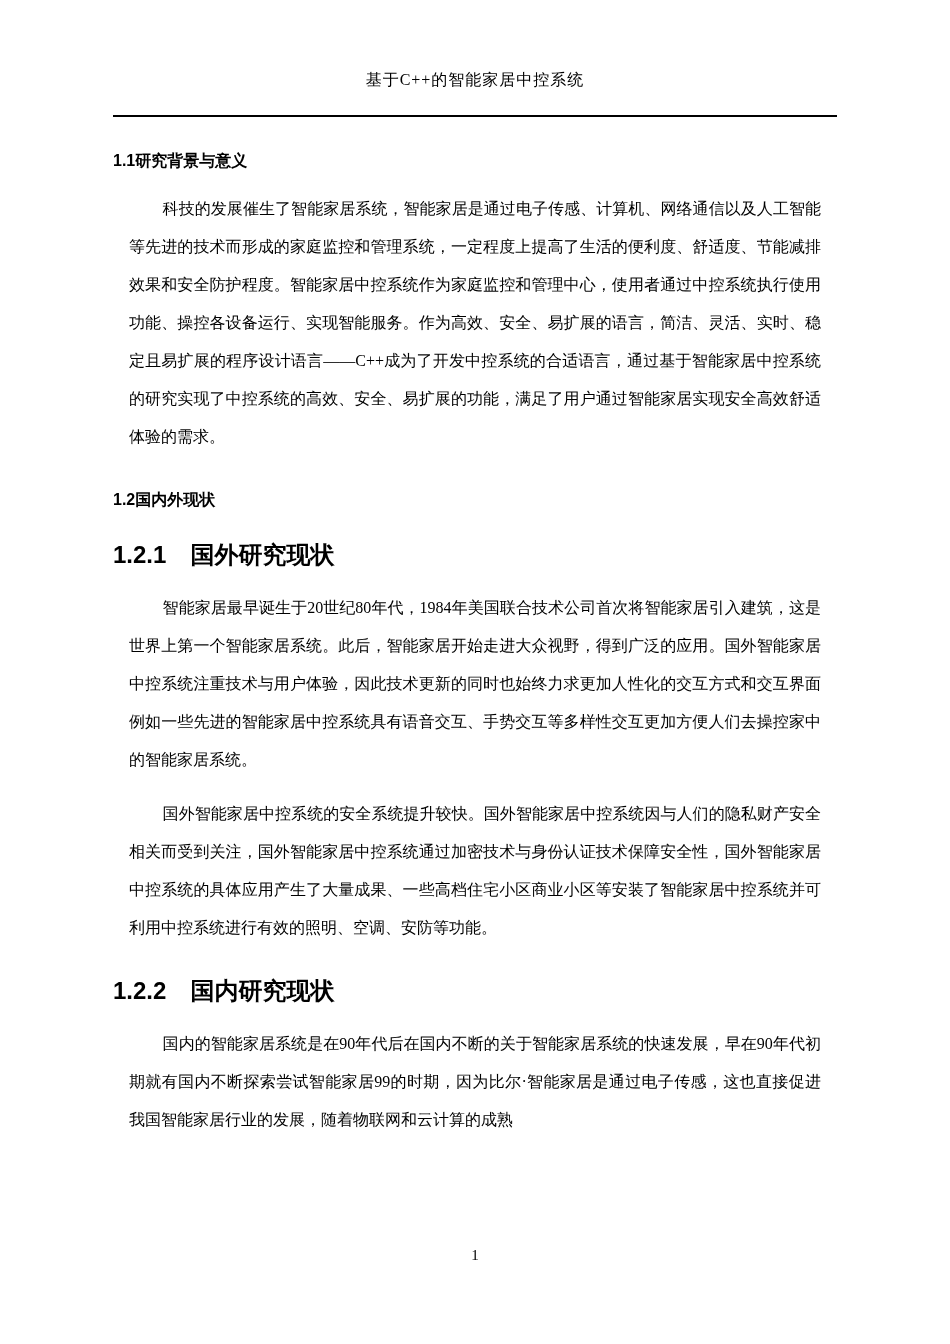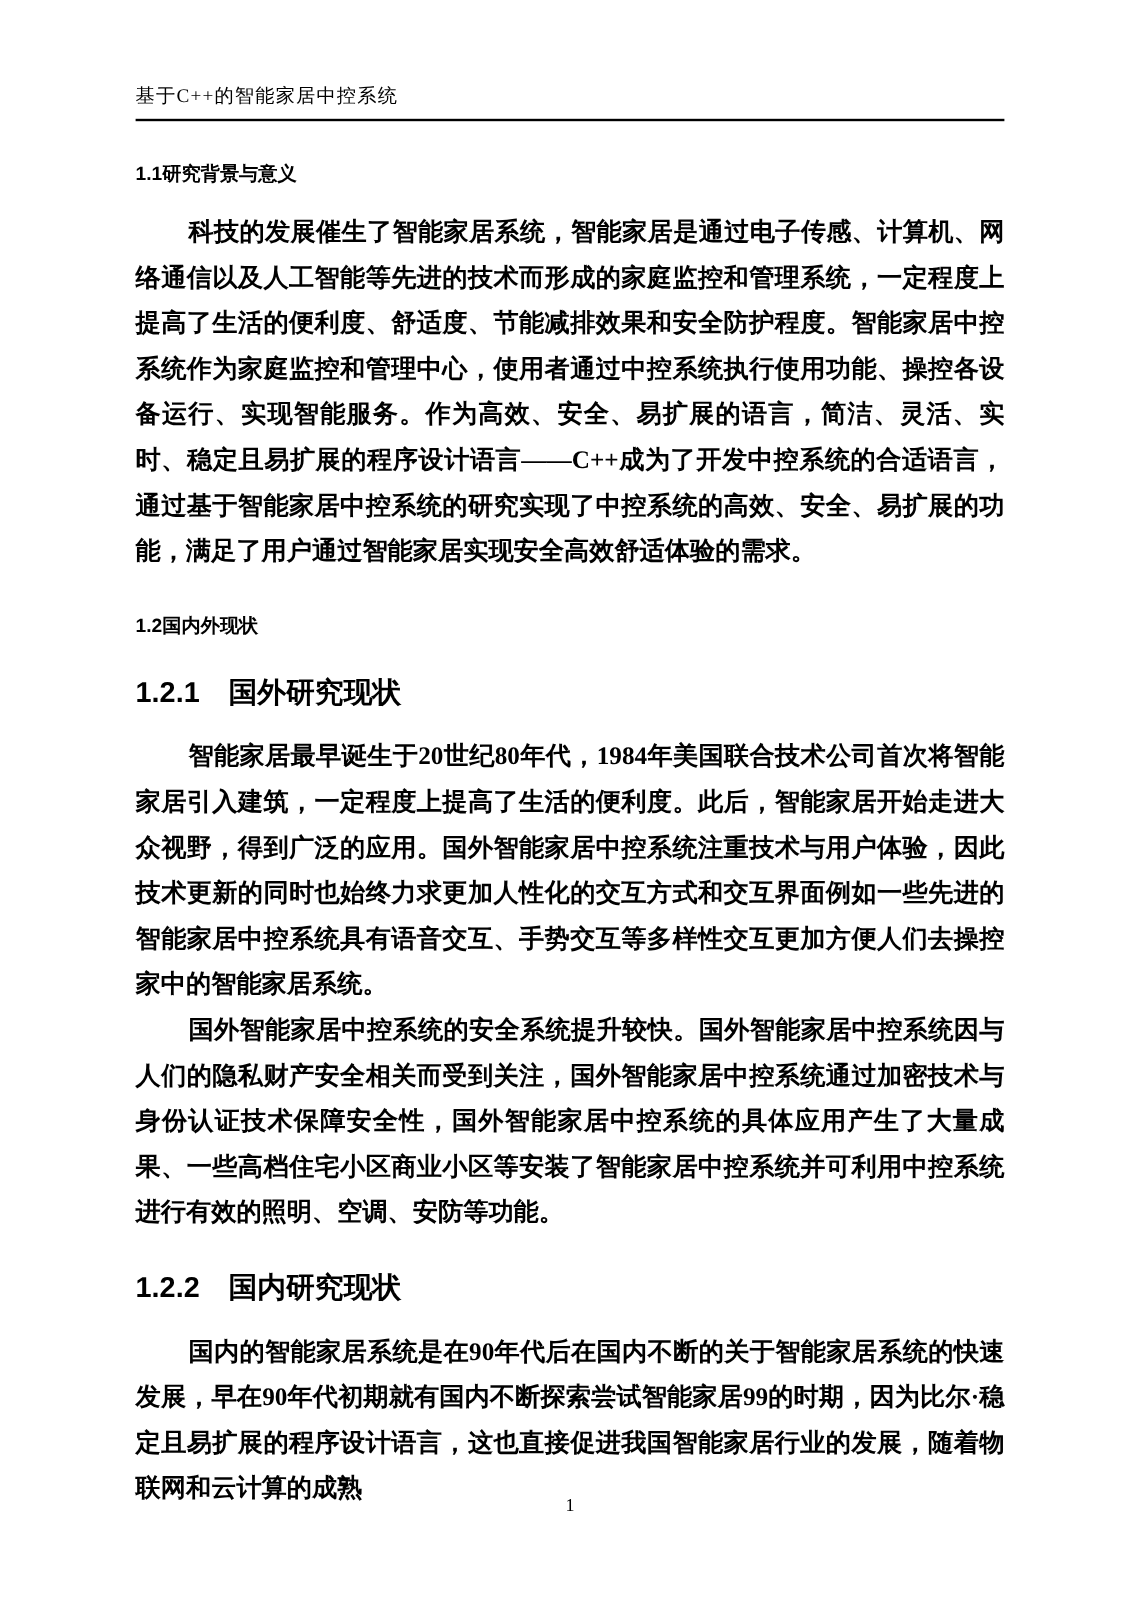--- a/index.html
+++ b/index.html
@@ -14,23 +14,23 @@
     padding: 0 113px;
     margin: 0 auto;
     background: #ffffff;
     color: #000000;
     font-family: "Liberation Serif", "DejaVu Serif", serif;
     position: relative;
     overflow: hidden;
   }
   .doc-header {
     padding-top: 70px;
-    padding-bottom: 8px;
+    padding-bottom: 24px;
     border-bottom: 2px solid #000000;
-    text-align: left;
+    text-align: center;
     font-size: 16px;
     letter-spacing: 1px;
   }
   .chapter-title {
     margin: 36px 0 0 0;
     text-align: center;
     font-size: 28px;
     font-weight: bold;
     font-family: "Liberation Sans", "DejaVu Sans", sans-serif;
     letter-spacing: 3px;
@@ -44,26 +44,25 @@
   .subsection-heading {
     margin: 28px 0 0 0;
     font-size: 24px;
     font-weight: bold;
     font-family: "Liberation Sans", "DejaVu Sans", sans-serif;
   }
   .para-group {
     margin-top: 18px;
   }
   .para-group p {
-    margin: 0;
-    font-size: 21px;
+    margin: 16px;
+    font-size: 16px;
     line-height: 38px;
     text-align: justify;
     text-indent: 2.1em;
-    font-weight: bold;
   }
   .page-number {
     position: absolute;
     left: 0;
     right: 0;
     bottom: 80px;
     text-align: center;
     font-size: 15px;
   }
 </style>
@@ -81,25 +80,25 @@
 
   <div class="para-group">
     <p>科技的发展催生了智能家居系统，智能家居是通过电子传感、计算机、网络通信以及人工智能等先进的技术而形成的家庭监控和管理系统，一定程度上提高了生活的便利度、舒适度、节能减排效果和安全防护程度。智能家居中控系统作为家庭监控和管理中心，使用者通过中控系统执行使用功能、操控各设备运行、实现智能服务。作为高效、安全、易扩展的语言，简洁、灵活、实时、稳定且易扩展的程序设计语言——C++成为了开发中控系统的合适语言，通过基于智能家居中控系统的研究实现了中控系统的高效、安全、易扩展的功能，满足了用户通过智能家居实现安全高效舒适体验的需求。</p>
   </div>
 
   <h2 class="section-heading">1.2国内外现状</h2>
 
   <h3 class="subsection-heading">1.2.1　国外研究现状</h3>
 
   <div class="para-group">
-    <p>智能家居最早诞生于20世纪80年代，1984年美国联合技术公司首次将智能家居引入建筑，一定程度上提高了生活的便利度。此后，智能家居开始走进大众视野，得到广泛的应用。国外智能家居中控系统注重技术与用户体验，因此技术更新的同时也始终力求更加人性化的交互方式和交互界面例如一些先进的智能家居中控系统具有语音交互、手势交互等多样性交互更加方便人们去操控家中的智能家居系统。</p>
+    <p>智能家居最早诞生于20世纪80年代，1984年美国联合技术公司首次将智能家居引入建筑，这是世界上第一个智能家居系统。此后，智能家居开始走进大众视野，得到广泛的应用。国外智能家居中控系统注重技术与用户体验，因此技术更新的同时也始终力求更加人性化的交互方式和交互界面例如一些先进的智能家居中控系统具有语音交互、手势交互等多样性交互更加方便人们去操控家中的智能家居系统。</p>
     <p>国外智能家居中控系统的安全系统提升较快。国外智能家居中控系统因与人们的隐私财产安全相关而受到关注，国外智能家居中控系统通过加密技术与身份认证技术保障安全性，国外智能家居中控系统的具体应用产生了大量成果、一些高档住宅小区商业小区等安装了智能家居中控系统并可利用中控系统进行有效的照明、空调、安防等功能。</p>
   </div>
 
   <h3 class="subsection-heading">1.2.2　国内研究现状</h3>
 
   <div class="para-group">
-    <p>国内的智能家居系统是在90年代后在国内不断的关于智能家居系统的快速发展，早在90年代初期就有国内不断探索尝试智能家居99的时期，因为比尔·稳定且易扩展的程序设计语言，这也直接促进我国智能家居行业的发展，随着物联网和云计算的成熟</p>
+    <p>国内的智能家居系统是在90年代后在国内不断的关于智能家居系统的快速发展，早在90年代初期就有国内不断探索尝试智能家居99的时期，因为比尔·智能家居是通过电子传感，这也直接促进我国智能家居行业的发展，随着物联网和云计算的成熟</p>
   </div>
 
   <div class="page-number">1</div>
 
 </div>
 
 </body></html>

